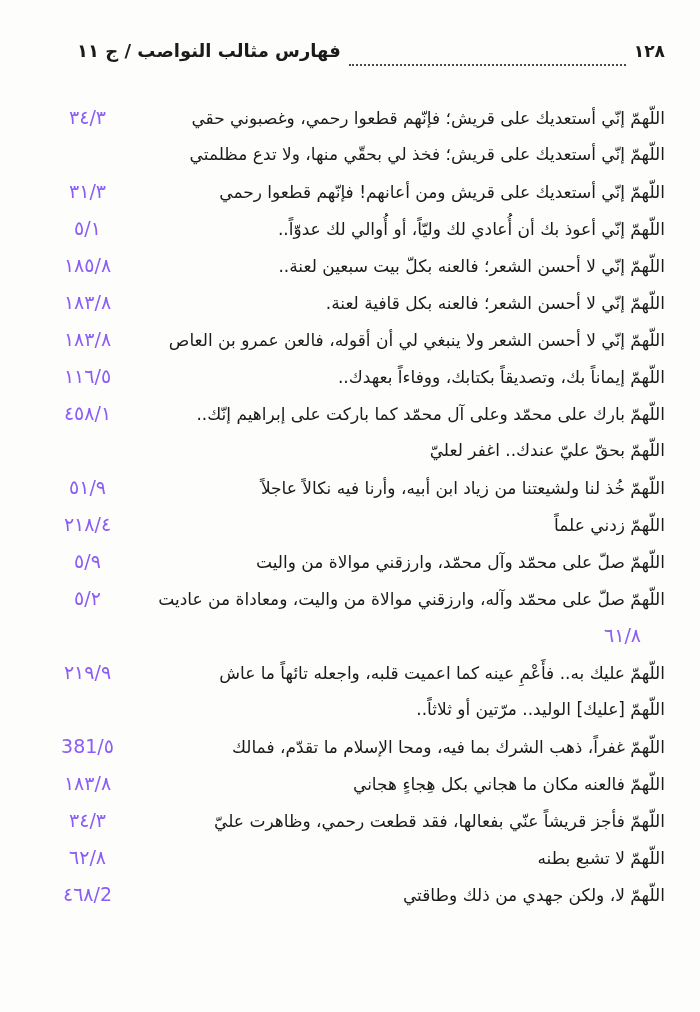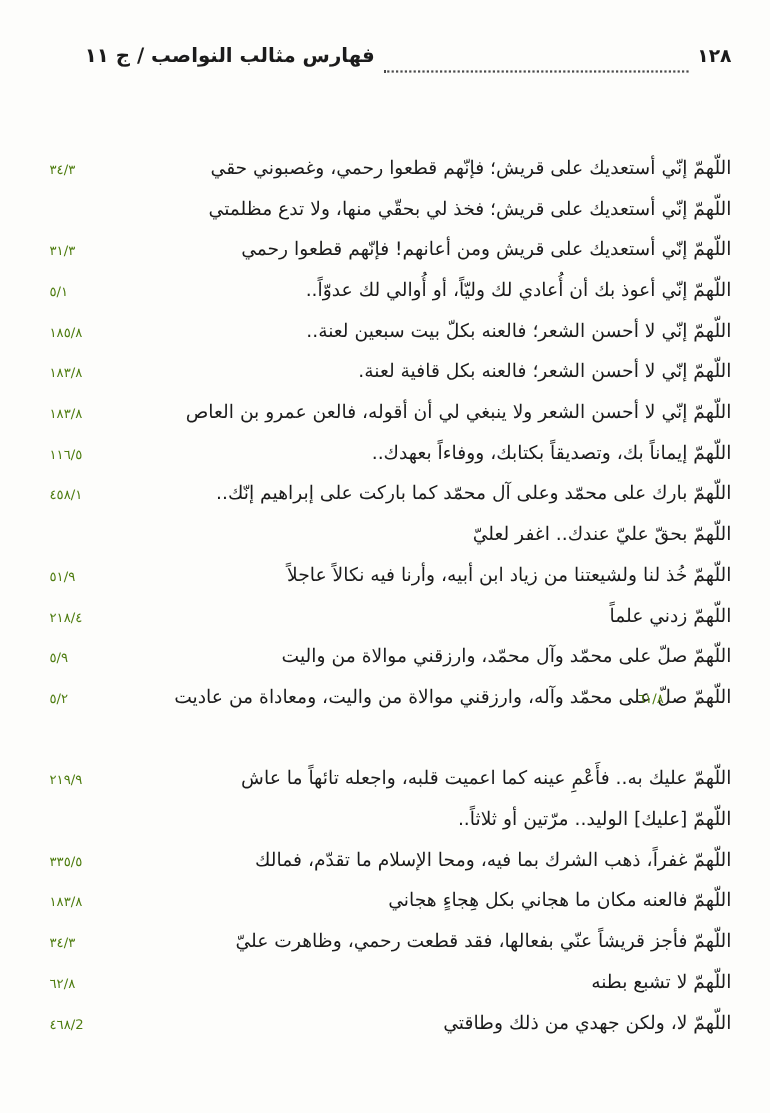--- a/index.html
+++ b/index.html
@@ -56,30 +56,29 @@
     justify-content: space-between;
     height: 37px;
     line-height: 37px;
   }
   .entry-text {
     flex: 1 1 auto;
     font-size: 17px;
     white-space: nowrap;
     overflow: hidden;
     color: #1b1b1b;
-    margin-top: 36px;
   }
   .entry-ref {
     flex: 0 0 85px;
     width: 85px;
     direction: ltr;
-    text-align: left;
-    font-size: 12px;
+    text-align: center;
+    font-size: 19px;
     white-space: nowrap;
-    color: #4d7c0f;
+    color: #8b5cf6;
     letter-spacing: 0.5px;
   }
 </style>
 </head>
 <body>
 
 <div id="page">
 
   <div class="page-header">
     <span class="page-number">١٢٨</span>
@@ -164,21 +163,21 @@
       <span class="entry-text">اللّهمّ عليك به.. فأَعْمِ عينه كما اعميت قلبه، واجعله تائهاً ما عاش</span>
       <span class="entry-ref">٢١٩/٩</span>
     </div>
 
     <div class="index-row">
       <span class="entry-text">اللّهمّ [عليك] الوليد.. مرّتين أو ثلاثاً..</span>
     </div>
 
     <div class="index-row">
       <span class="entry-text">اللّهمّ غفراً، ذهب الشرك بما فيه، ومحا الإسلام ما تقدّم، فمالك</span>
-      <span class="entry-ref">٣٣٥/٥</span>
+      <span class="entry-ref">381/٥</span>
     </div>
 
     <div class="index-row">
       <span class="entry-text">اللّهمّ فالعنه مكان ما هجاني بكل هِجاءٍ هجاني</span>
       <span class="entry-ref">١٨٣/٨</span>
     </div>
 
     <div class="index-row">
       <span class="entry-text">اللّهمّ فأجز قريشاً عنّي بفعالها، فقد قطعت رحمي، وظاهرت عليّ</span>
       <span class="entry-ref">٣٤/٣</span>

